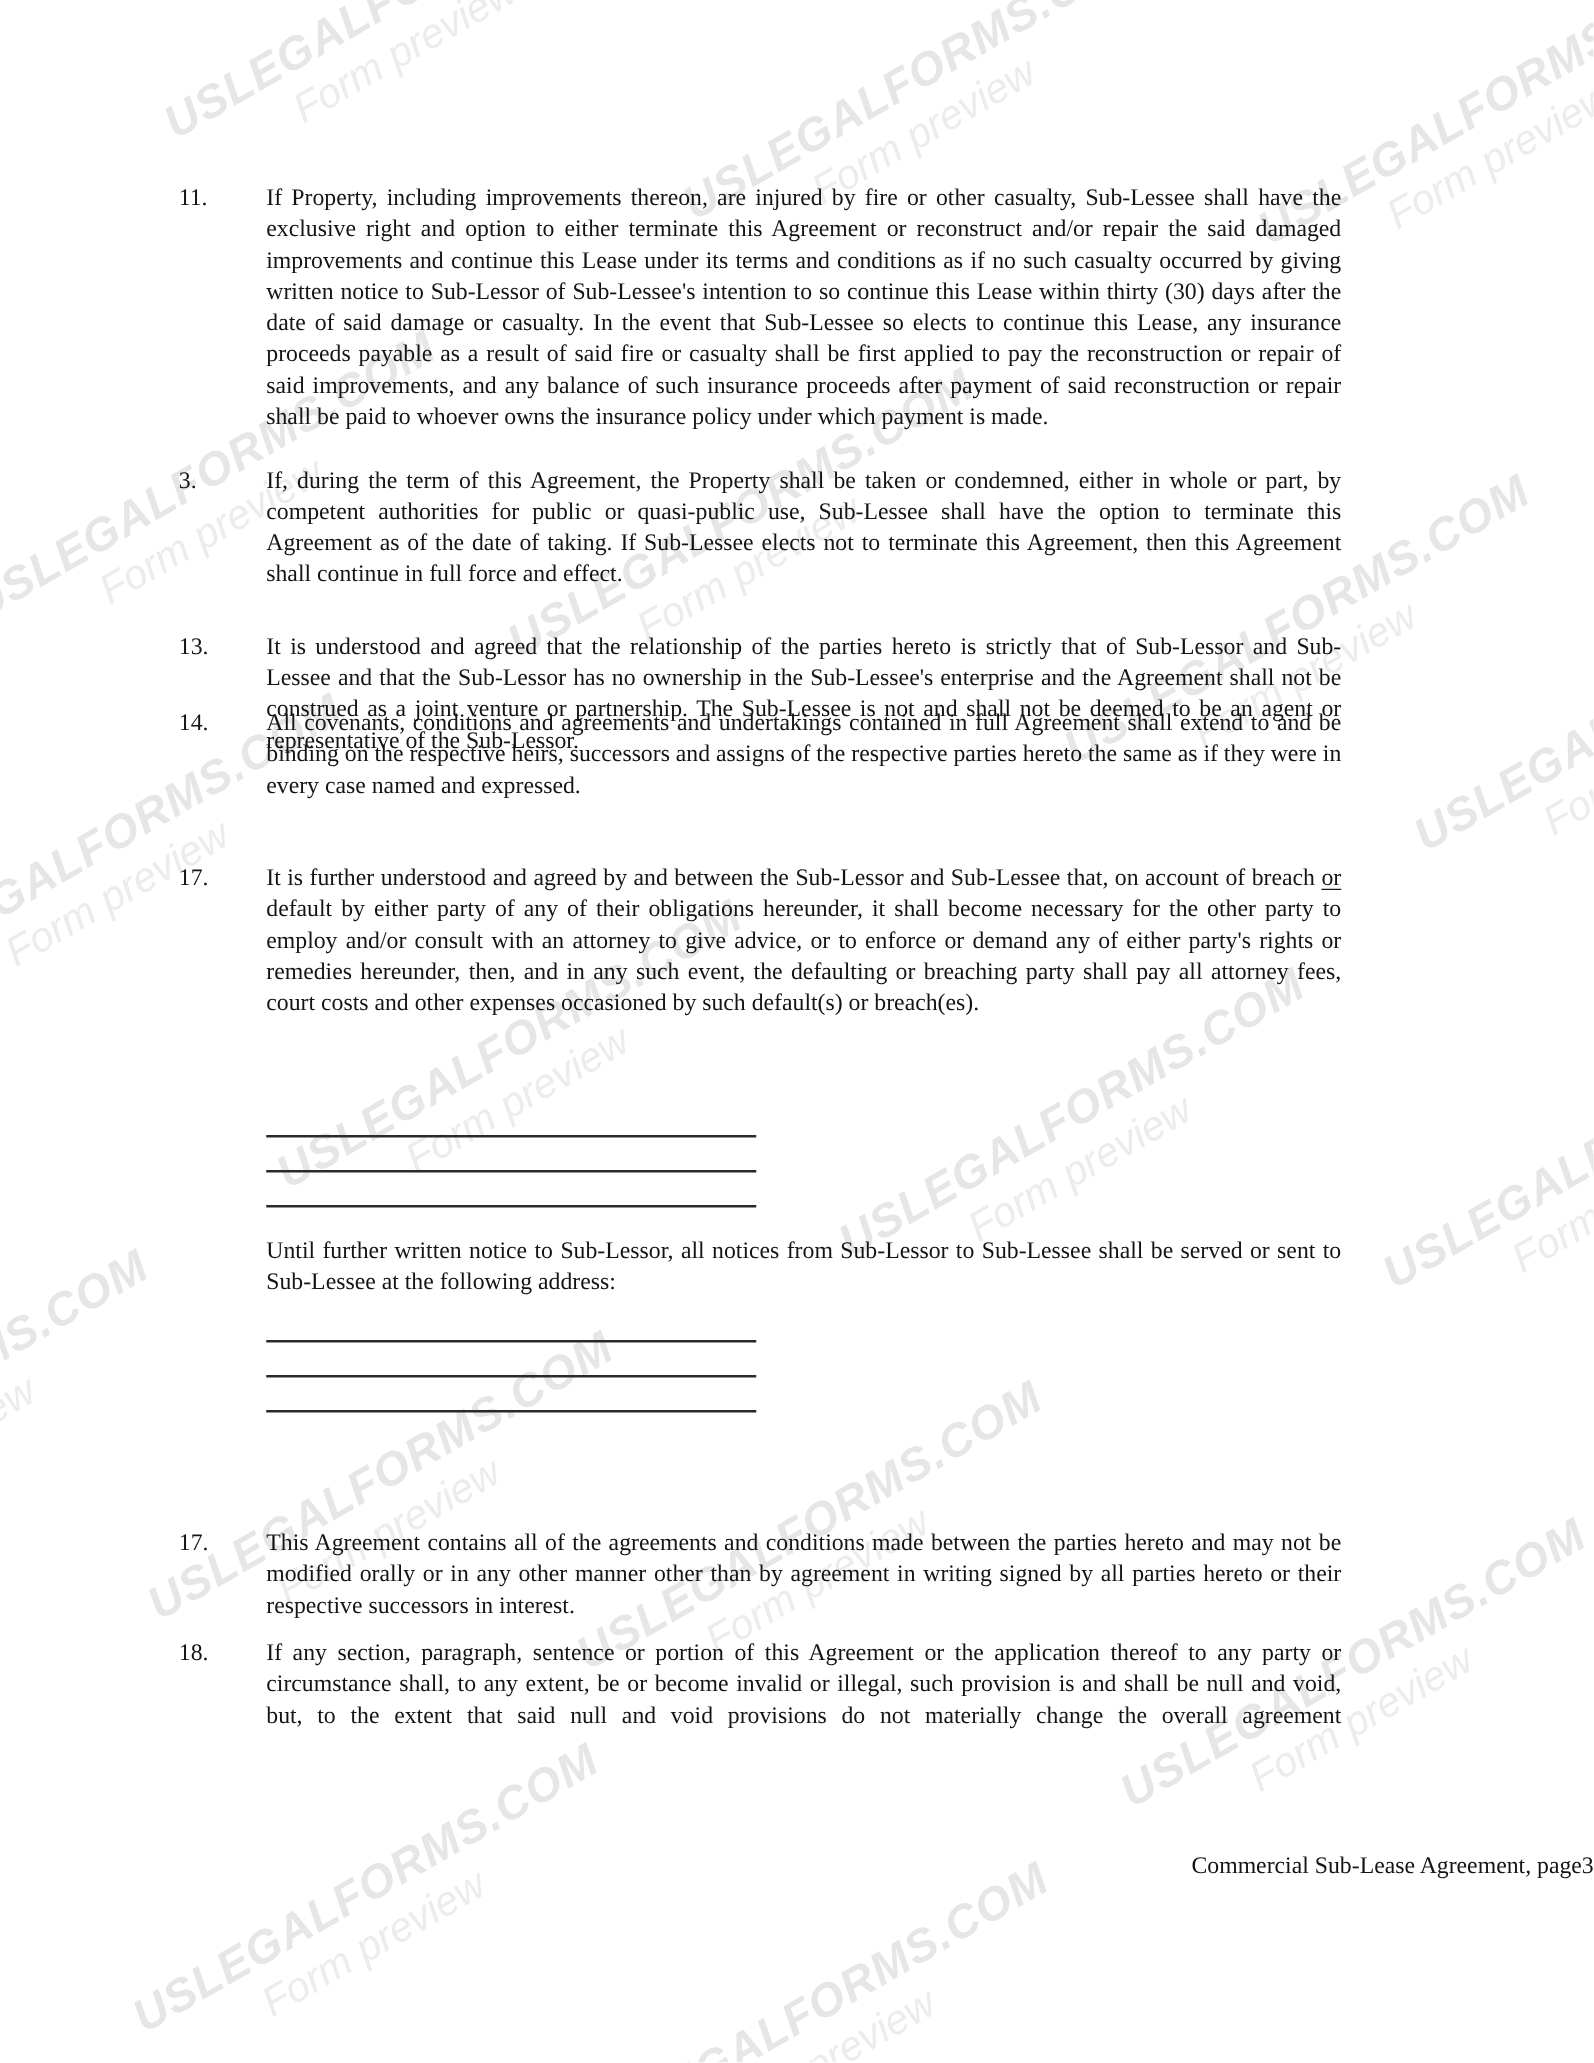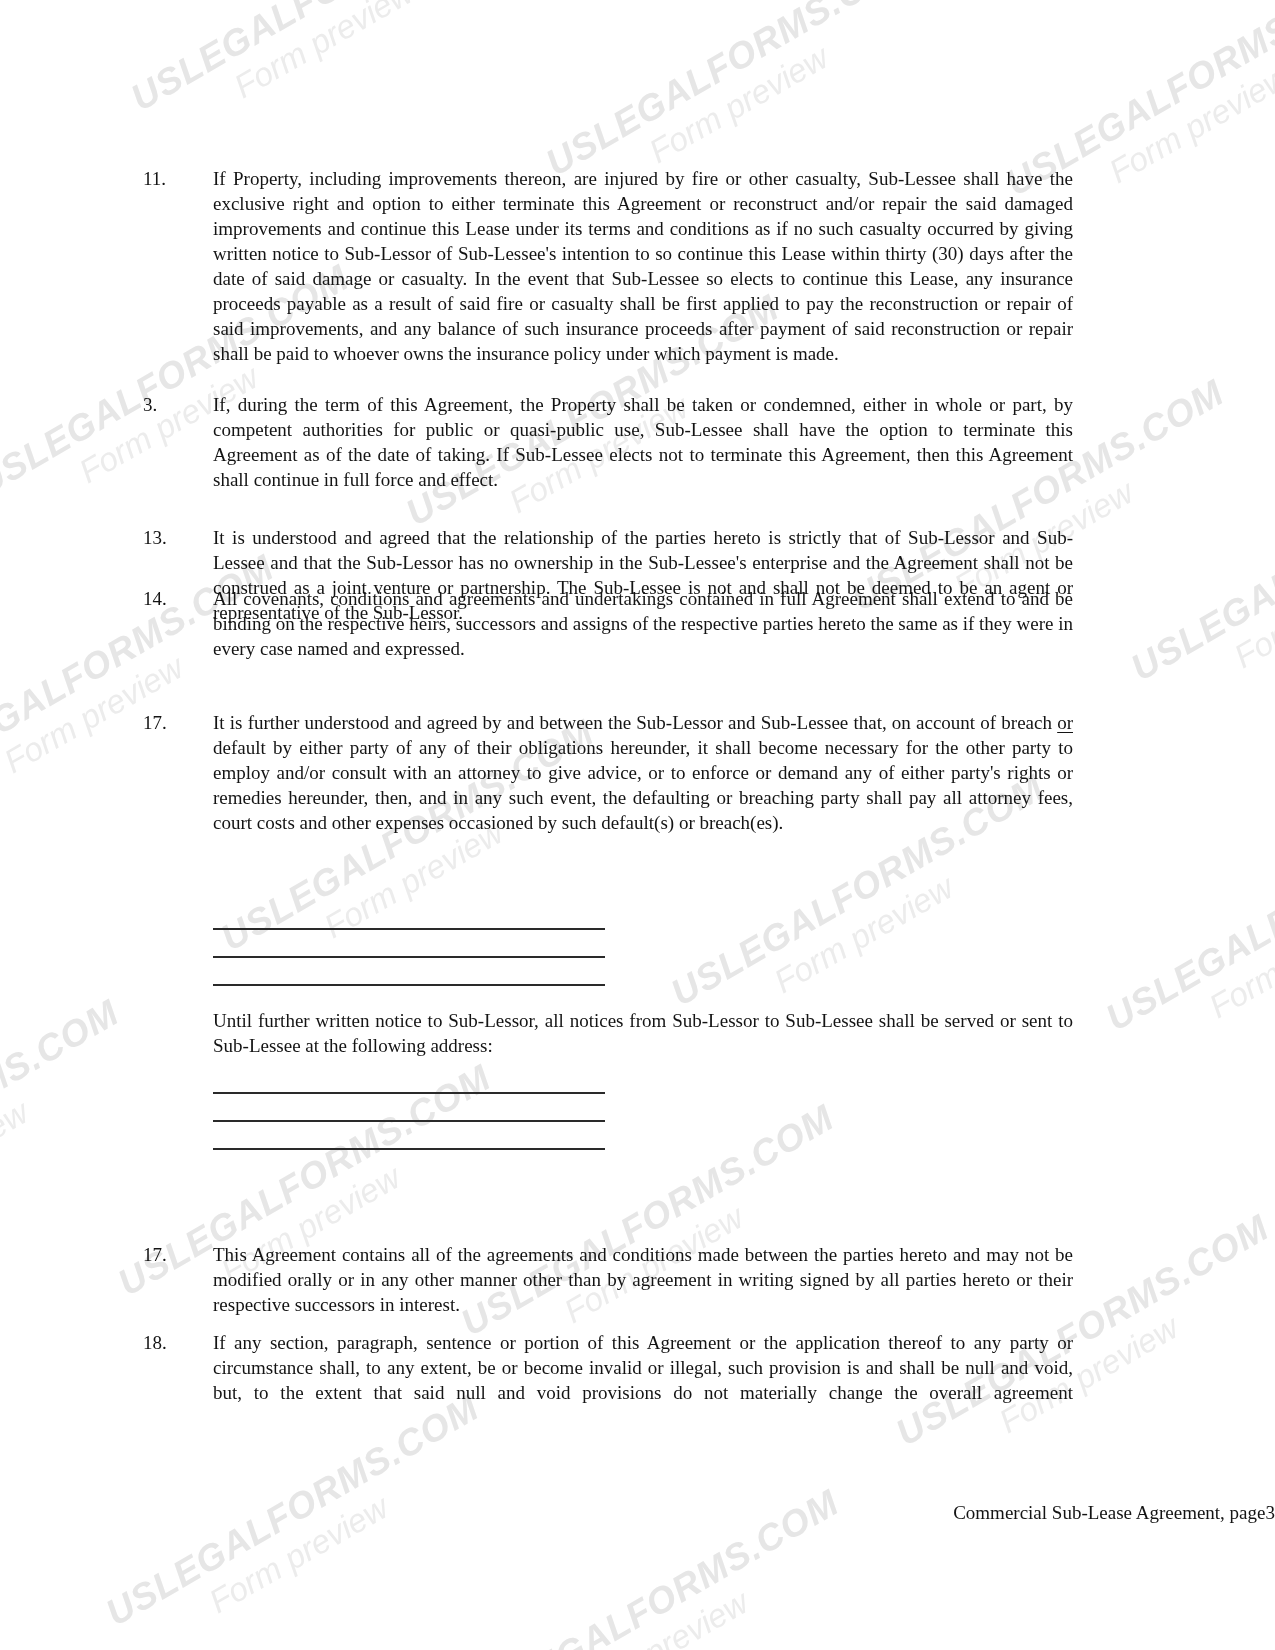--- a/index.html
+++ b/index.html
@@ -45,21 +45,20 @@
     color: #ececec;
     margin-left: 95px;
     margin-top: 4px;
   }
 
   
   .content {
     position: absolute;
     inset: 0;
     z-index: 1;
-    margin-top: 20px;
   }
   .clause {
     position: absolute;
     left: 143px;
     width: 930px;
     display: flex;
     align-items: flex-start;
     font-size: 19px;
     line-height: 25px;
   }

